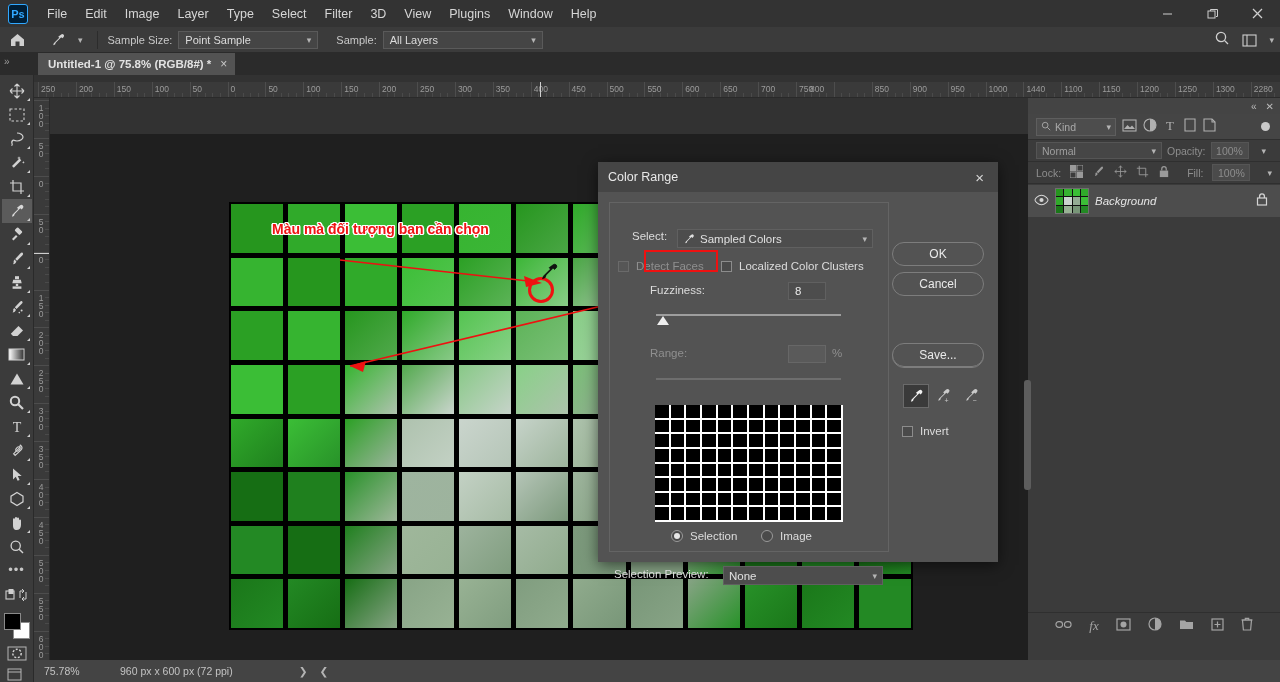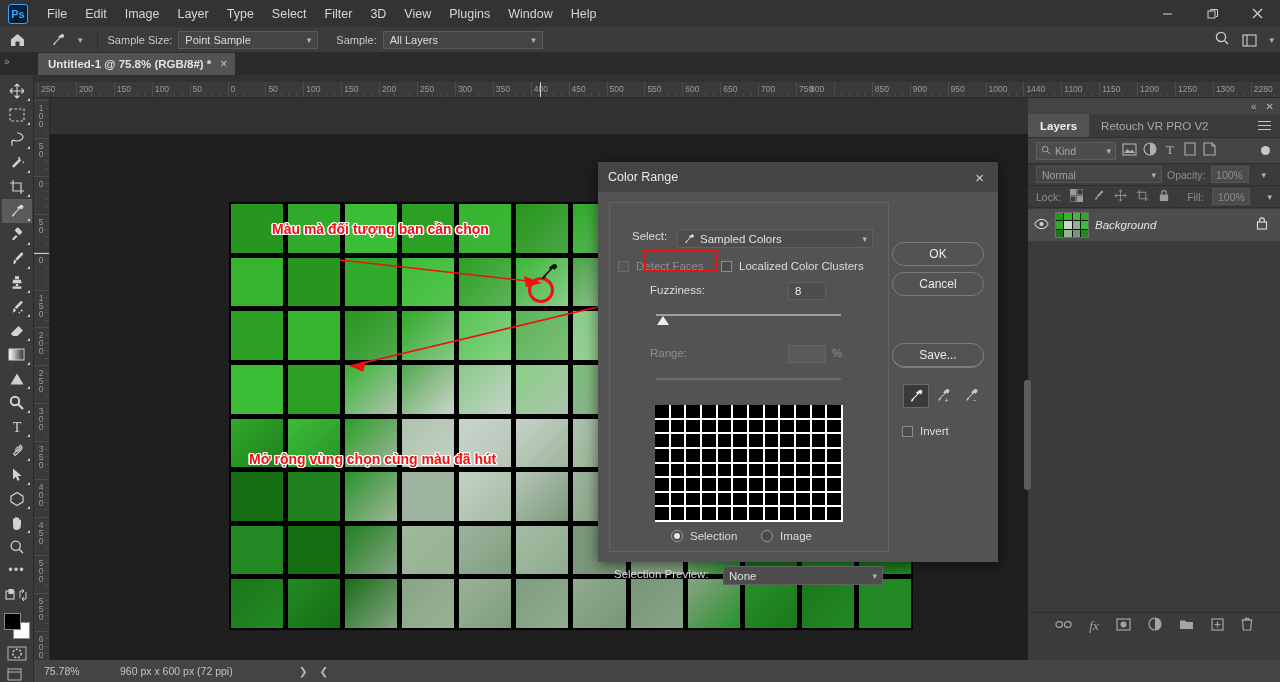--- a/index.html
+++ b/index.html
@@ -909,21 +909,20 @@
 
     <svg style="position:absolute;left:0;top:0;width:978px;height:562px;pointer-events:none;">
       <line x1="290" y1="126" x2="478" y2="147" stroke="#ee1111" stroke-width="1.6"></line>
       <polygon points="492,149 474,142 476,153" fill="#ee1111"></polygon>
       <line x1="300" y1="232" x2="560" y2="170" stroke="#ee1111" stroke-width="1.6"></line>
       <polygon points="300,232 316,227 313,238" fill="#ee1111"></polygon>
       <line x1="560" y1="170" x2="620" y2="140" stroke="#ee1111" stroke-width="1.6"></line>
     </svg>
 
     <div class="anno" style="left:222px;top:87px;">Màu mà đối tượng bạn cần chọn</div>
-    <div class="anno" style="left:199px;top:317px;">Mở rộng vùng chọn cùng màu đã hút</div>
 
     <div class="redcircle" style="left:478px;top:143px;"></div>
     <div class="dropper-cursor" style="left:489px;top:128px;">
       <svg width="20" height="24" viewBox="0 0 20 24">
         <path d="M14.5 2.5a2.2 2.2 0 013 3l-2 2-1.4-1.4-7 7-1 2.6-2.6 1 1-2.6 7-7-1.4-1.4z" fill="#111" stroke="#000" stroke-width=".6"></path>
       </svg>
     </div>
   </div>
 
   <div class="dialog">
@@ -1119,31 +1118,20 @@
       </div>
     </div>
   </div>
 
   <div class="fuzz-highlight"></div>
 
   <div class="rightpanel">
     <div class="panel-topbar">
       <span class="ptb-icon">«</span>
       <span class="ptb-icon">✕</span>
-    </div>
-    <div class="panel-tabs">
-      <div class="ptab active">Layers</div>
-      <div class="ptab">Retouch VR PRO V2</div>
-      <div class="pmenu">
-        <div class="hamb">
-            <div></div>
-            <div></div>
-            <div></div>
-          </div>
-      </div>
     </div>
 
     <div class="filter-row">
       <div class="kind-box">
         <span>
           <svg width="10" height="10" viewBox="0 0 12 12">
               <circle cx="5" cy="5" r="3.4" fill="none" stroke="#a9a9a9" stroke-width="1.1"></circle>
               <line x1="7.6" y1="7.6" x2="11" y2="11" stroke="#a9a9a9" stroke-width="1.1"></line>
             </svg>
         </span>

